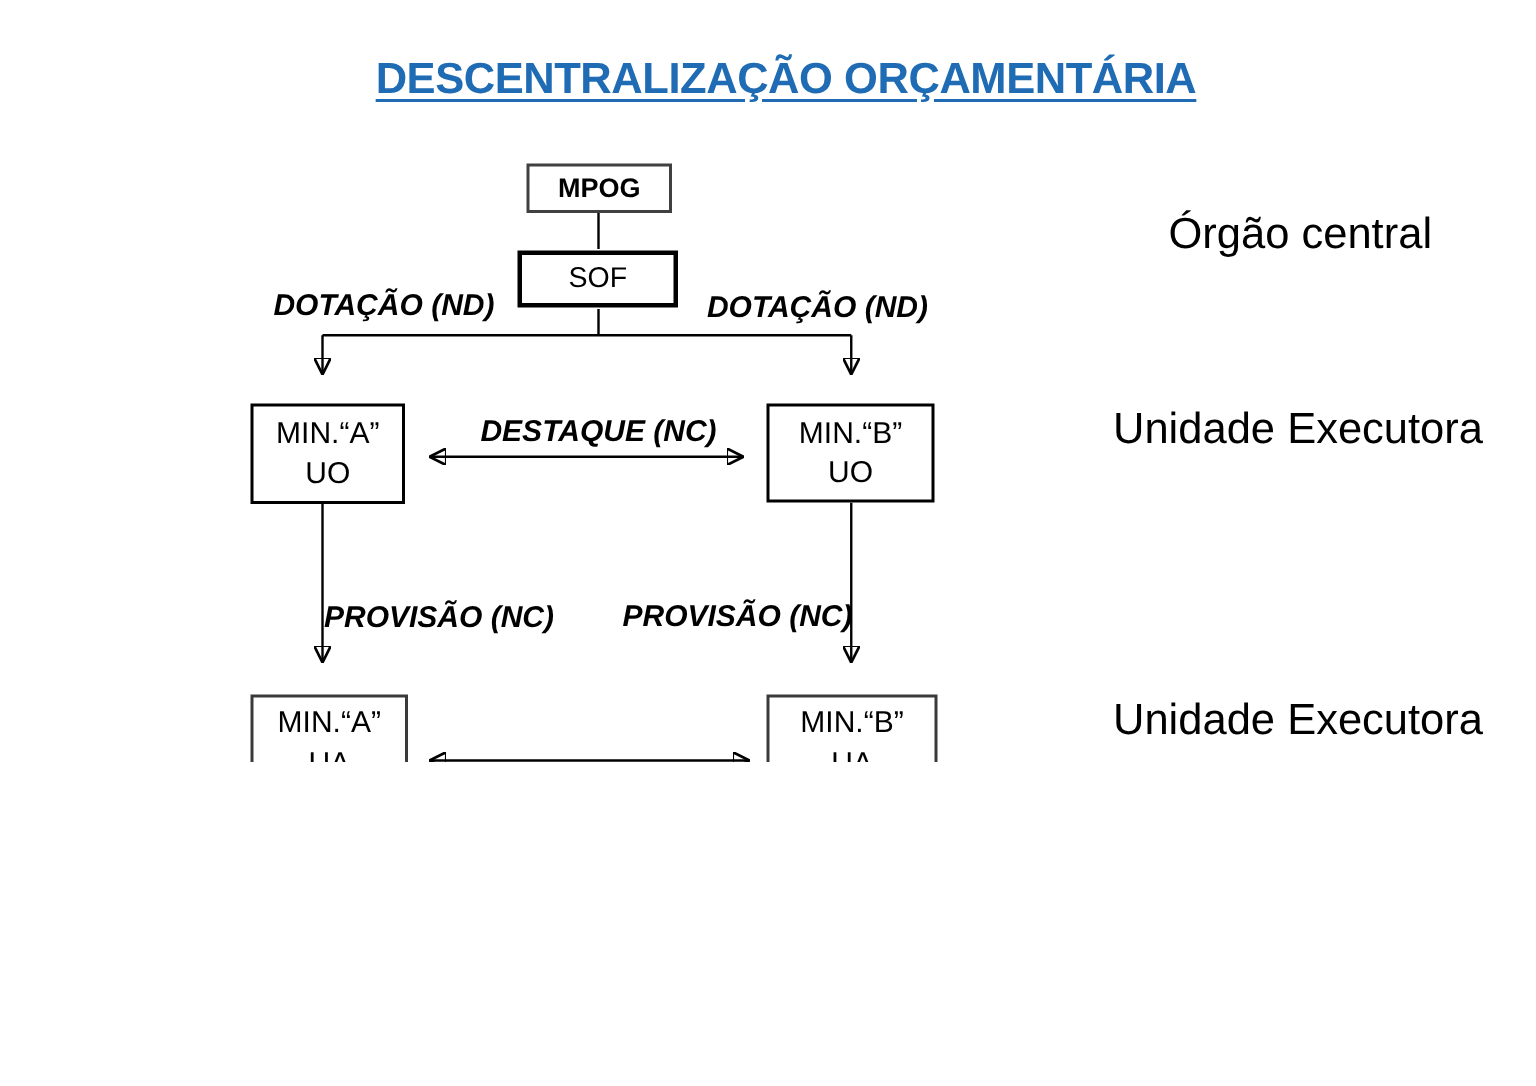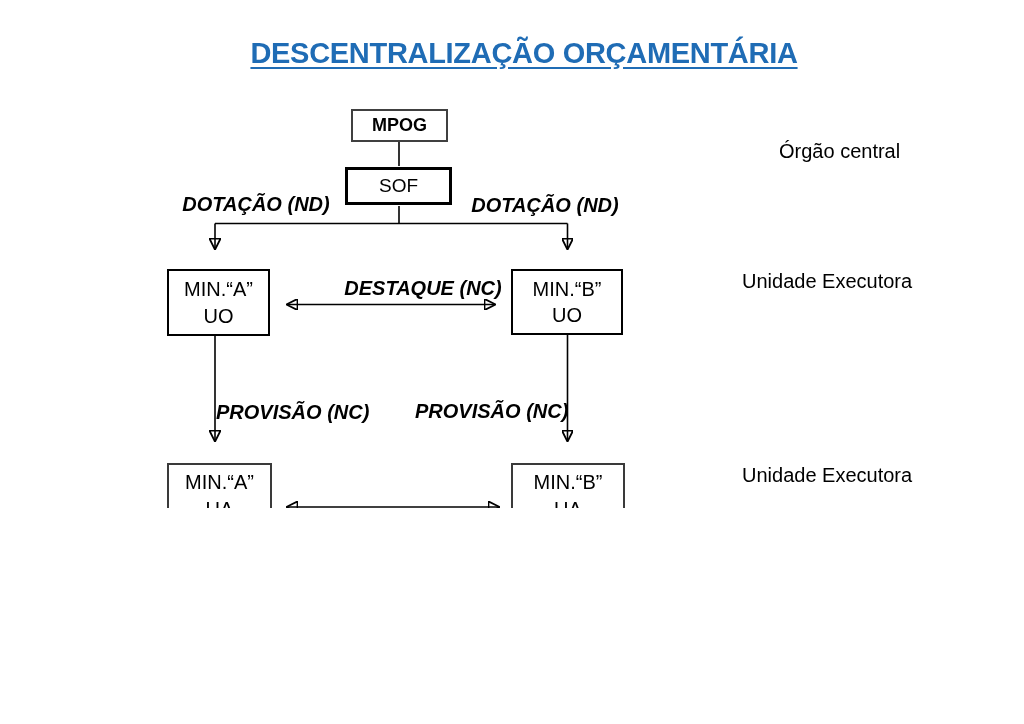--- a/index.html
+++ b/index.html
@@ -63,26 +63,26 @@
   .box-ua-b { left: 511px; top: 463px; width: 114px; height: 65px; border: 2px solid #3a3a3a; font-size: 20px; }
   .edge-label {
     position: absolute;
     font-size: 20px;
     font-weight: bold;
     white-space: nowrap;
     font-style: italic;
   }
   .lbl-dotacao-left  { left: 181px; top: 193px; width: 150px; text-align: center; }
   .lbl-dotacao-right { left: 470px; top: 194px; width: 150px; text-align: center; }
-  .lbl-destaque      { left: 313px; top: 277px; width: 172px; text-align: center; margin-left: 24px; }
+  .lbl-destaque      { left: 313px; top: 277px; width: 172px; text-align: center; }
   .lbl-provisao-left { left: 216px; top: 401px; }
   .lbl-provisao-right{ left: 415px; top: 400px; }
   .side-label {
     position: absolute;
-    font-size: 20px;
+    font-size: 29px;
     font-weight: normal;
     white-space: nowrap;
   }
   .lbl-orgao { left: 779px; top: 140px; }
   .lbl-ue-1  { left: 742px; top: 270px; }
   .lbl-ue-2  { left: 742px; top: 464px; }
 </style>
 </head>
 <body>
 

